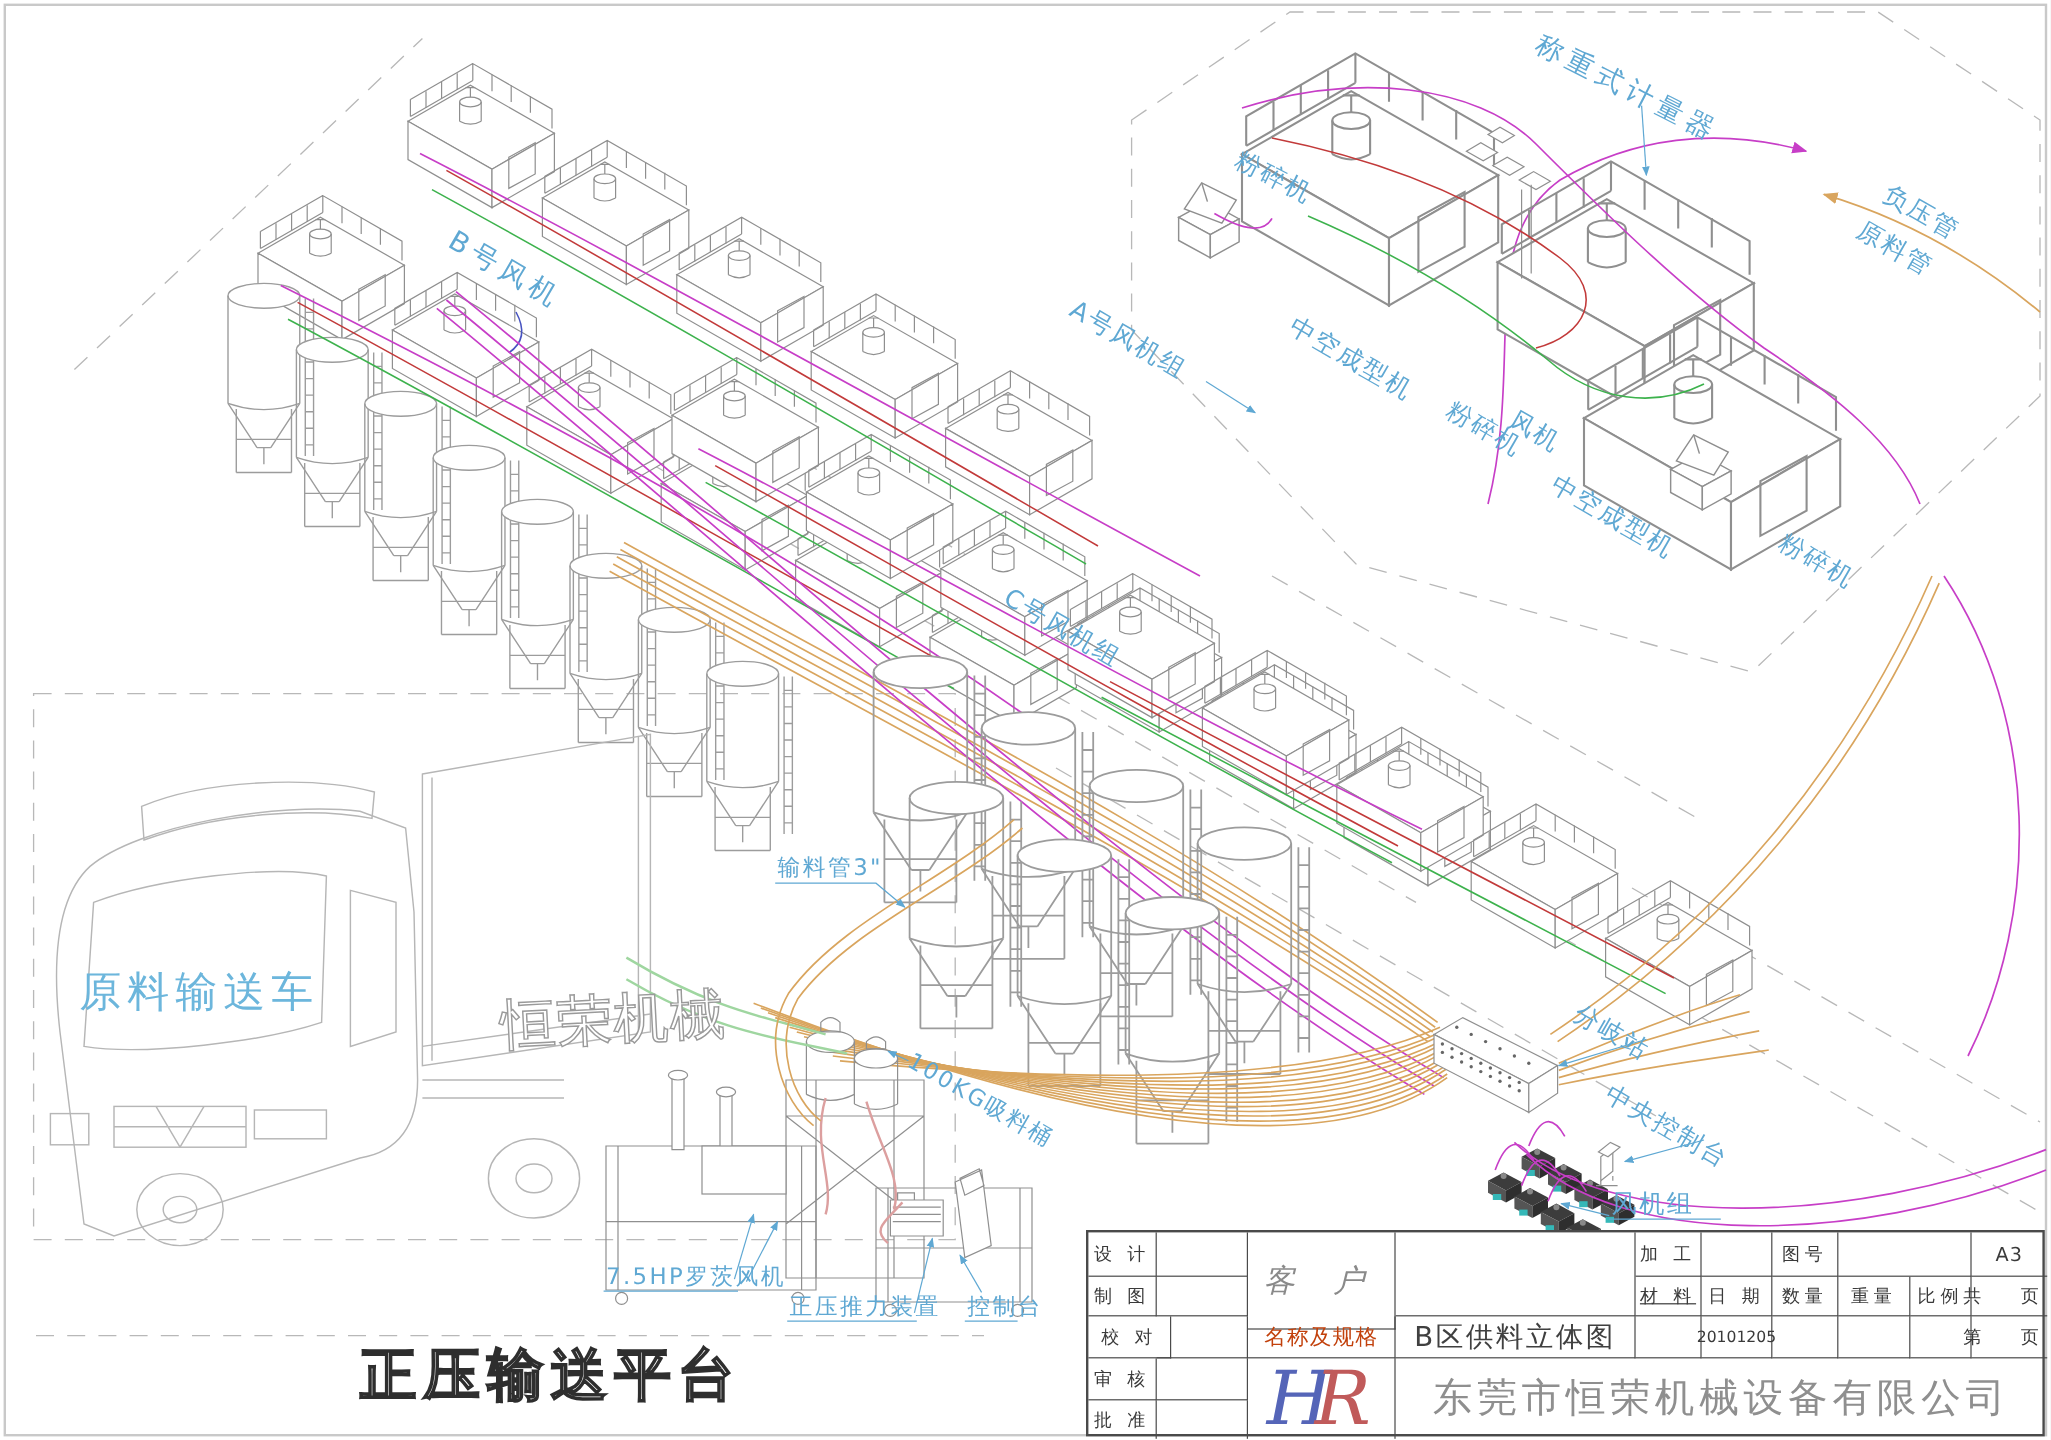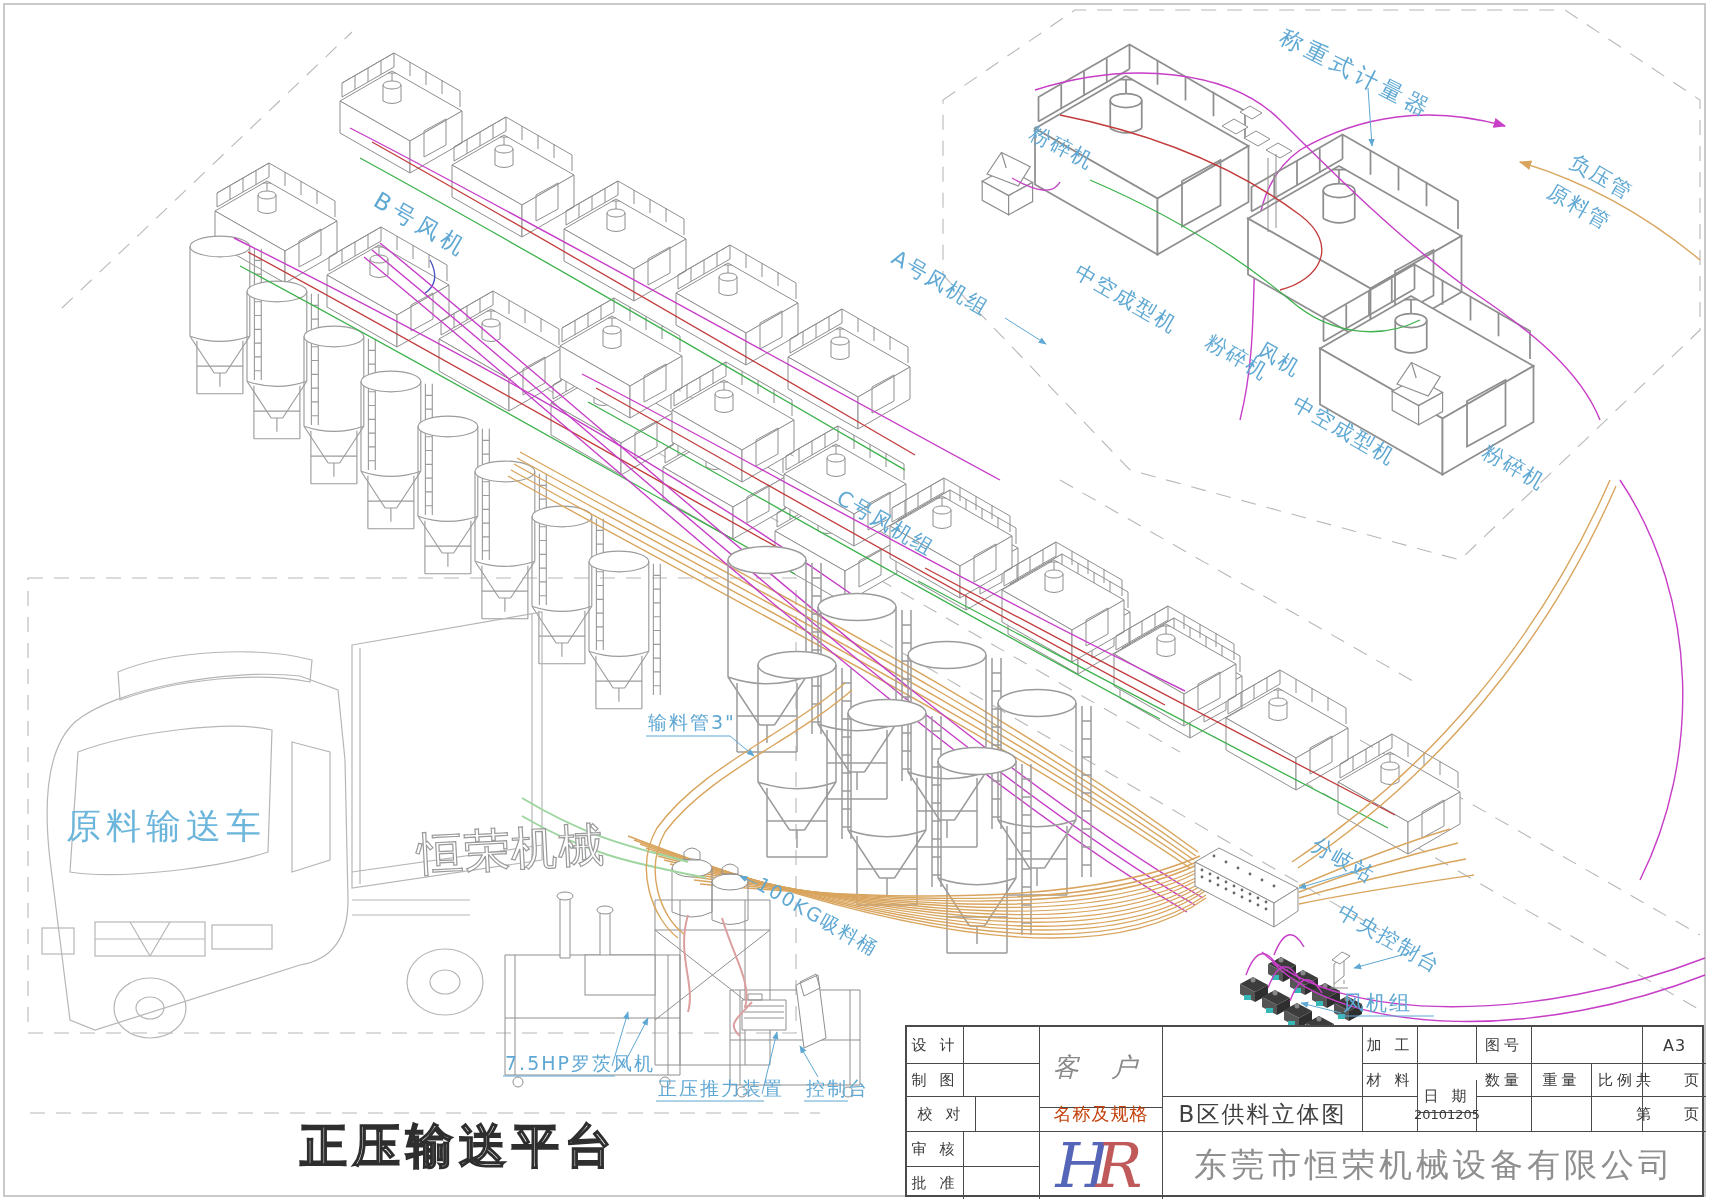--- a/index.html
+++ b/index.html
@@ -407,22 +407,22 @@
       <span class="logo-h">H</span><span class="logo-r">R</span>
     </div>
     <div class="tb-cell t-comp no-b no-r" style="left:256px;top:105px;width:543px;height:67px;">东莞市恒荣机械设备有限公司</div>
 
     <div class="tb-cell" style="left:456px;top:0;width:55px;height:37px;">加 工</div>
     <div class="tb-cell" style="left:511px;top:0;width:59px;height:37px;"></div>
     <div class="tb-cell" style="left:570px;top:0;width:55px;height:37px;">图号</div>
     <div class="tb-cell" style="left:625px;top:0;width:111px;height:37px;"></div>
     <div class="tb-cell t-a3 no-r" style="left:736px;top:0;width:63px;height:37px;">A3</div>
 
-    <div class="tb-cell" style="left:456px;top:37px;width:55px;height:33px;">材 料</div>
-    <div class="tb-cell" style="left:511px;top:37px;width:59px;height:33px;margin-top:16px;">日 期</div>
+    <div class="tb-cell" style="left:456px;top:37px;width:55px;height:33px;text-decoration:underline;">材 料</div>
+    <div class="tb-cell" style="left:511px;top:37px;width:59px;height:33px;">日 期</div>
     <div class="tb-cell" style="left:570px;top:37px;width:55px;height:33px;">数量</div>
     <div class="tb-cell" style="left:625px;top:37px;width:60px;height:33px;">重量</div>
     <div class="tb-cell" style="left:685px;top:37px;width:51px;height:33px;">比例</div>
     <div class="tb-cell t-sp no-r" style="left:736px;top:37px;width:63px;height:33px;">共 页</div>
 
     <div class="tb-cell" style="left:456px;top:70px;width:55px;height:35px;"></div>
     <div class="tb-cell t-date" style="left:511px;top:70px;width:59px;height:35px;">20101205</div>
     <div class="tb-cell" style="left:570px;top:70px;width:55px;height:35px;"></div>
     <div class="tb-cell" style="left:625px;top:70px;width:60px;height:35px;"></div>
     <div class="tb-cell" style="left:685px;top:70px;width:51px;height:35px;"></div>

